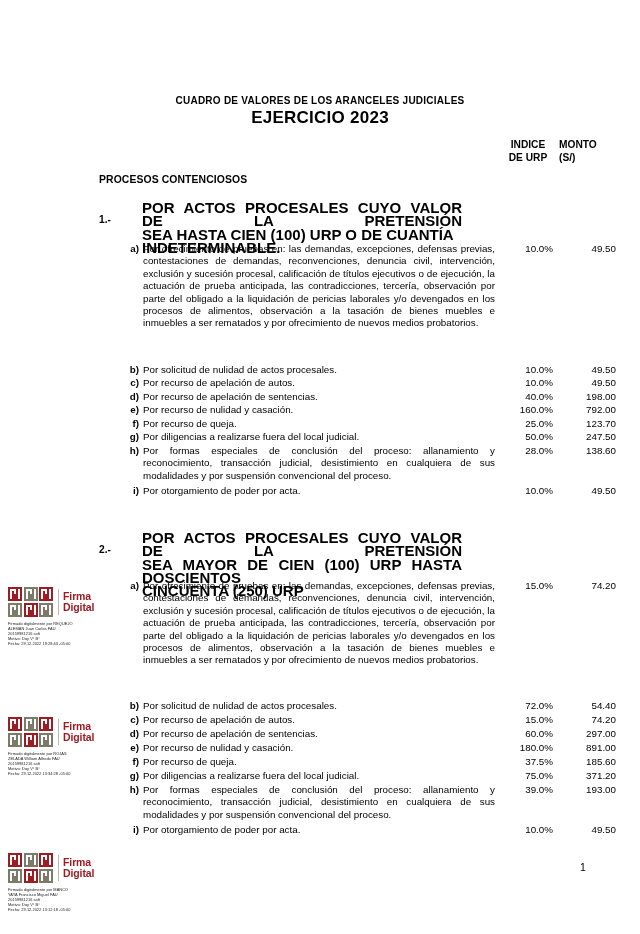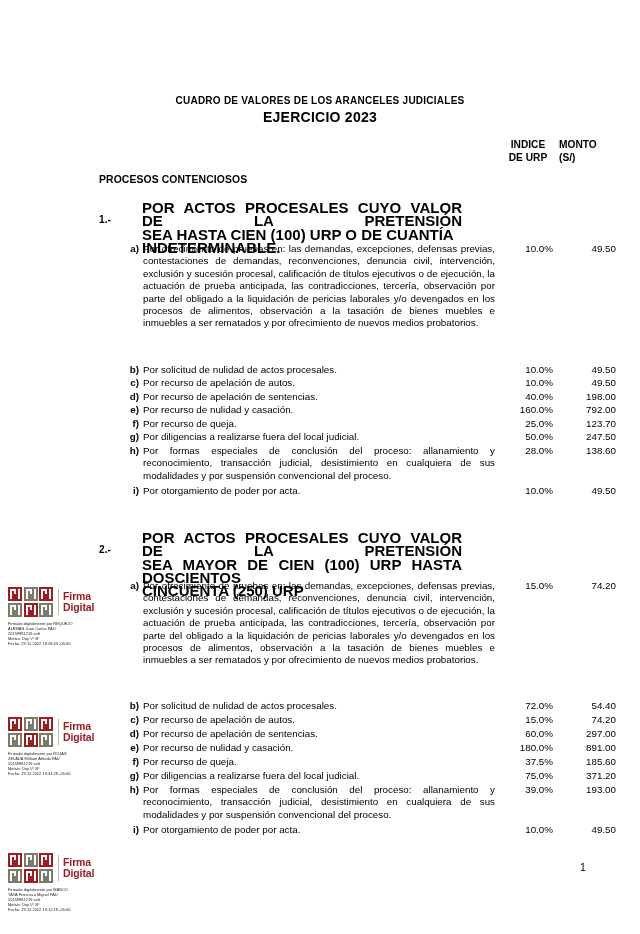--- a/index.html
+++ b/index.html
@@ -28,21 +28,21 @@
     width: 640px;
     text-align: center;
   }
   .doc-title {
     font-size: 10px;
     font-weight: bold;
     letter-spacing: 0.25px;
     line-height: 17px;
   }
   .doc-subtitle {
-    font-size: 14px;
+    font-size: 17px;
     font-weight: bold;
     letter-spacing: 0.25px;
     line-height: 17px;
   }
 
   
   .col-headers {
     position: absolute;
     top: 139px;
     left: 497px;

